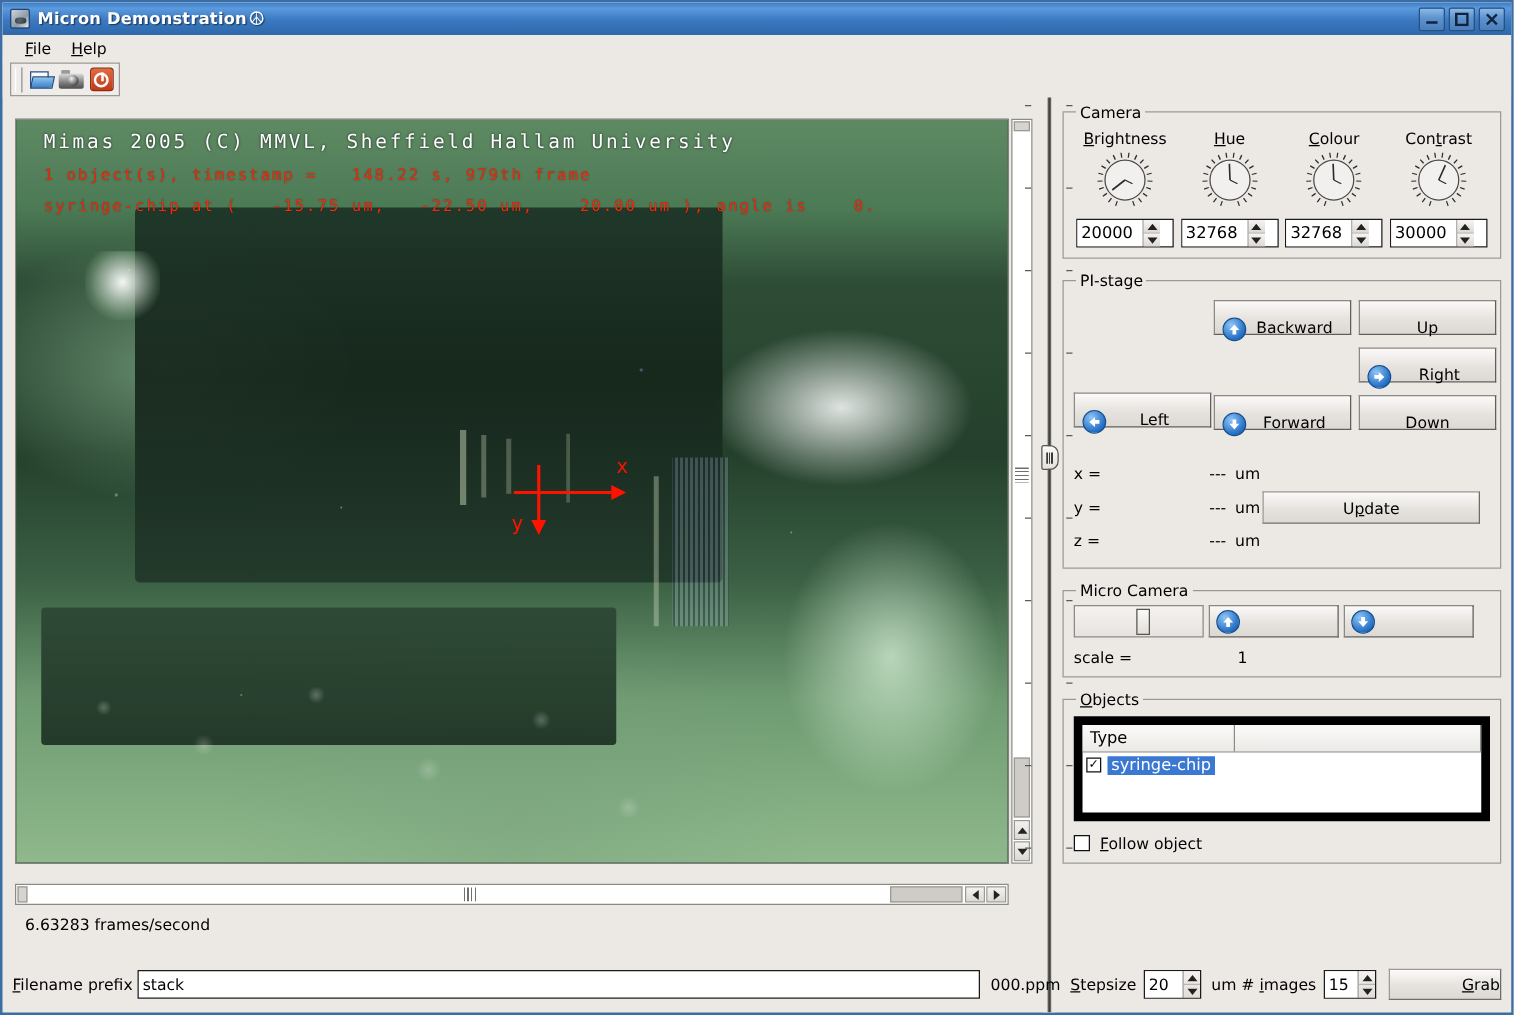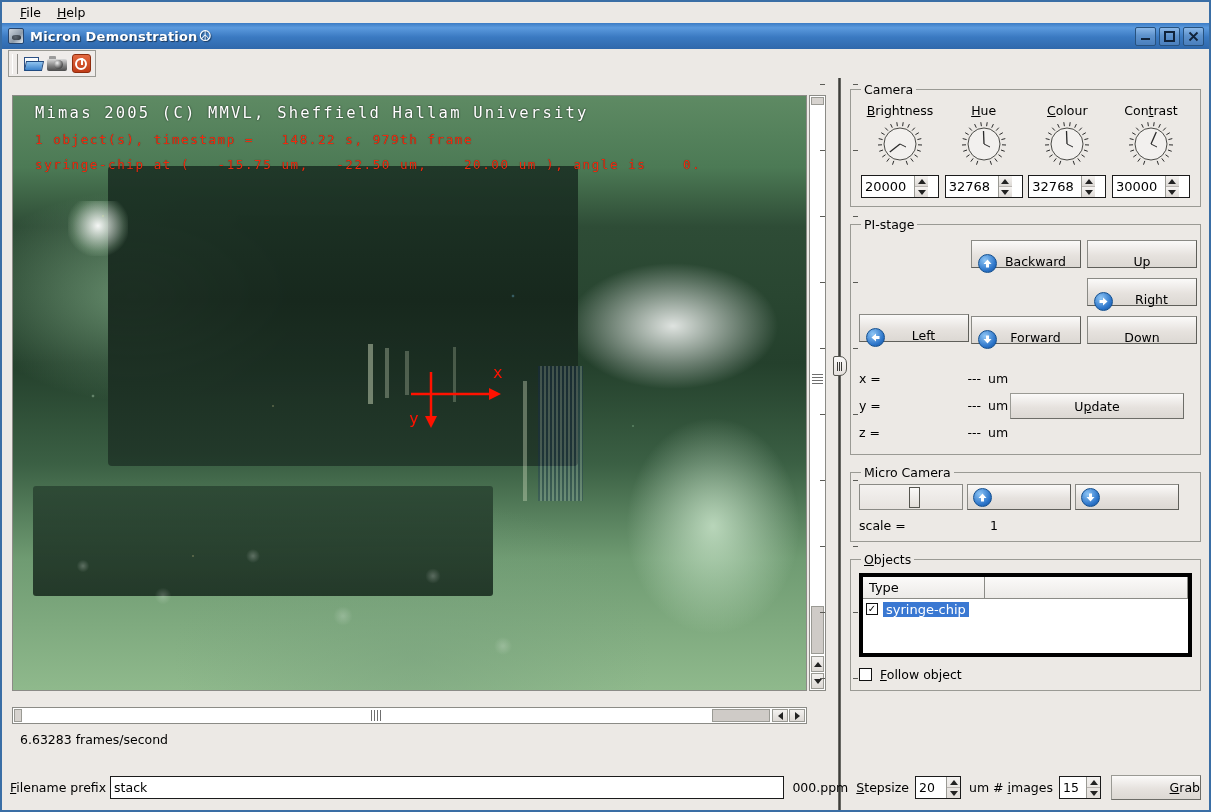--- a/index.html
+++ b/index.html
@@ -421,21 +421,21 @@
     background: linear-gradient(to bottom,#fbfaf9,#e6e2de 55%,#dcd8d3);
     border:1px solid #8a8a85; border-right-color:#5f5f5a; border-bottom-color:#5f5f5a;
     display:flex; align-items:center; padding-left:5px;
   }
   #mc-scale { display:flex; align-items:center; margin-top:8px; font-size:12.5px; }
   #mc-scale .k { width: 105px; }
   #mc-scale .v { width: 60px; text-align:center; }
 
   
   #obj-table {
-    border:4px solid #000000; background:#fff; height: 84px;
+    border:7px solid #000000; background:#fff; height: 84px;
     margin: 2px 0 0 0; position:relative; overflow:hidden;
   }
   #obj-head { display:flex; height: 22px; border-bottom:1px solid #8b8b86; }
   #obj-head .th {
     background: linear-gradient(to bottom,#fbfaf9,#eceae7);
     border-right:1px solid #8b8b86;
     display:flex; align-items:center; padding-left:6px;
     font-size:13px; color:#000;
   }
   #obj-head .th.c1 { width: 122px; }
@@ -451,25 +451,20 @@
     padding: 0 3px; margin-left: 5px;
   }
   #follow-row { display:flex; align-items:center; margin-top:10px; gap:8px; }
   #follow-row .chk { width:13px;height:13px; }
   #follow-row .lbl { font-size:12.5px; }
 </style>
 </head>
 <body>
 
 <div id="app">
-
-  <div id="menubar">
-    <div class="menu-item"><u>F</u><span>ile</span></div>
-    <div class="menu-item"><u>H</u><span>elp</span></div>
-  </div>
 
   <div id="titlebar">
     <div class="app-icon"></div>
     <span class="title">Micron Demonstration</span>
     <span class="title-glyph">☮</span>
     <div id="win-buttons">
       <div class="win-btn">
         <svg width="11" height="9" viewBox="0 0 11 9">
             <rect x="1" y="6" width="9" height="2" fill="#10233b"></rect>
           </svg>
@@ -478,20 +473,25 @@
         <svg width="11" height="11" viewBox="0 0 11 11">
             <rect x="1" y="1" width="9" height="9" fill="none" stroke="#10233b" stroke-width="2"></rect>
           </svg>
       </div>
       <div class="win-btn">
         <svg width="11" height="11" viewBox="0 0 11 11">
             <path d="M1.5 1.5 L9.5 9.5 M9.5 1.5 L1.5 9.5" stroke="#10233b" stroke-width="1.8" fill="none"></path>
           </svg>
       </div>
     </div>
+  </div>
+
+  <div id="menubar">
+    <div class="menu-item"><u>F</u><span>ile</span></div>
+    <div class="menu-item"><u>H</u><span>elp</span></div>
   </div>
 
   <div id="toolbar">
     <div class="tb-box">
       <div class="tb-grip"></div>
       <div class="tb-btn">
         <span class="ic-open">
           <span class="back"></span>
             <span class="front"></span>
         </span>

